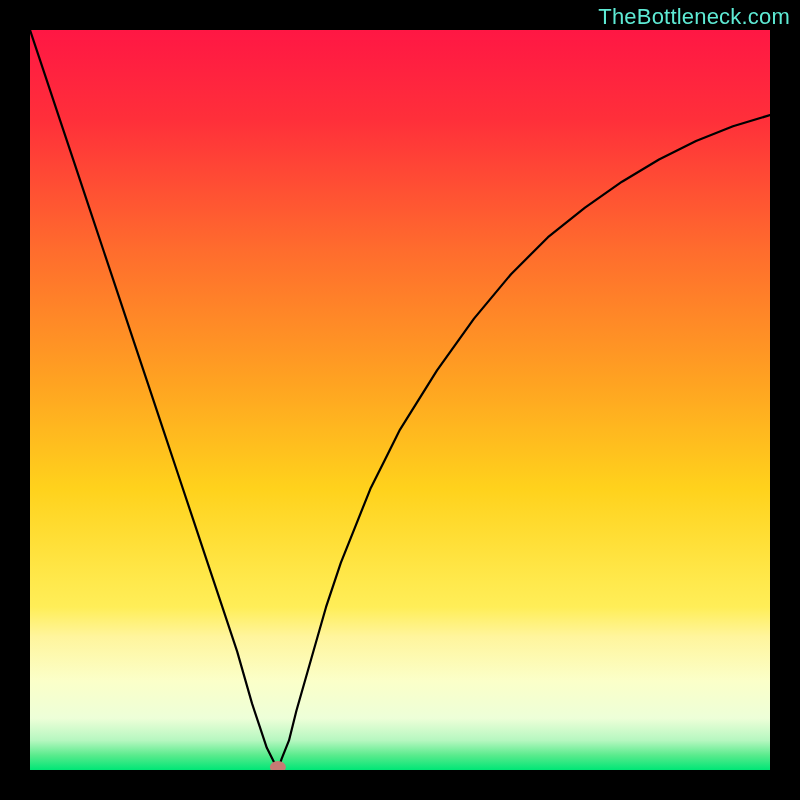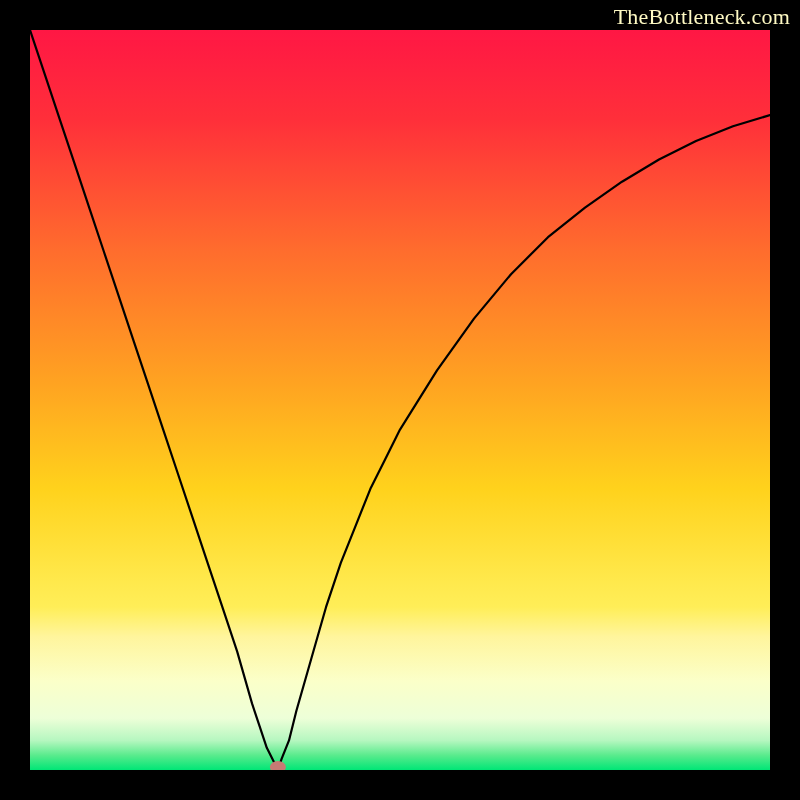--- a/index.html
+++ b/index.html
@@ -25,23 +25,23 @@
   }
   .plot svg {
     display: block;
     width: 740px;
     height: 740px;
   }
   .watermark {
     position: absolute;
     top: 4px;
     right: 10px;
-    font-family: Liberation Serif, serif;
+    font-family: Liberation Sans, sans-serif;
     font-size: 22px;
-    color: #fef9c3;
+    color: #5eead4;
     font-weight: 400;
     letter-spacing: 0.2px;
   }
 </style>
 </head>
 <body>
 
 <div class="frame">
   <div class="plot">
     <svg viewBox="0 0 740 740" preserveAspectRatio="none">

